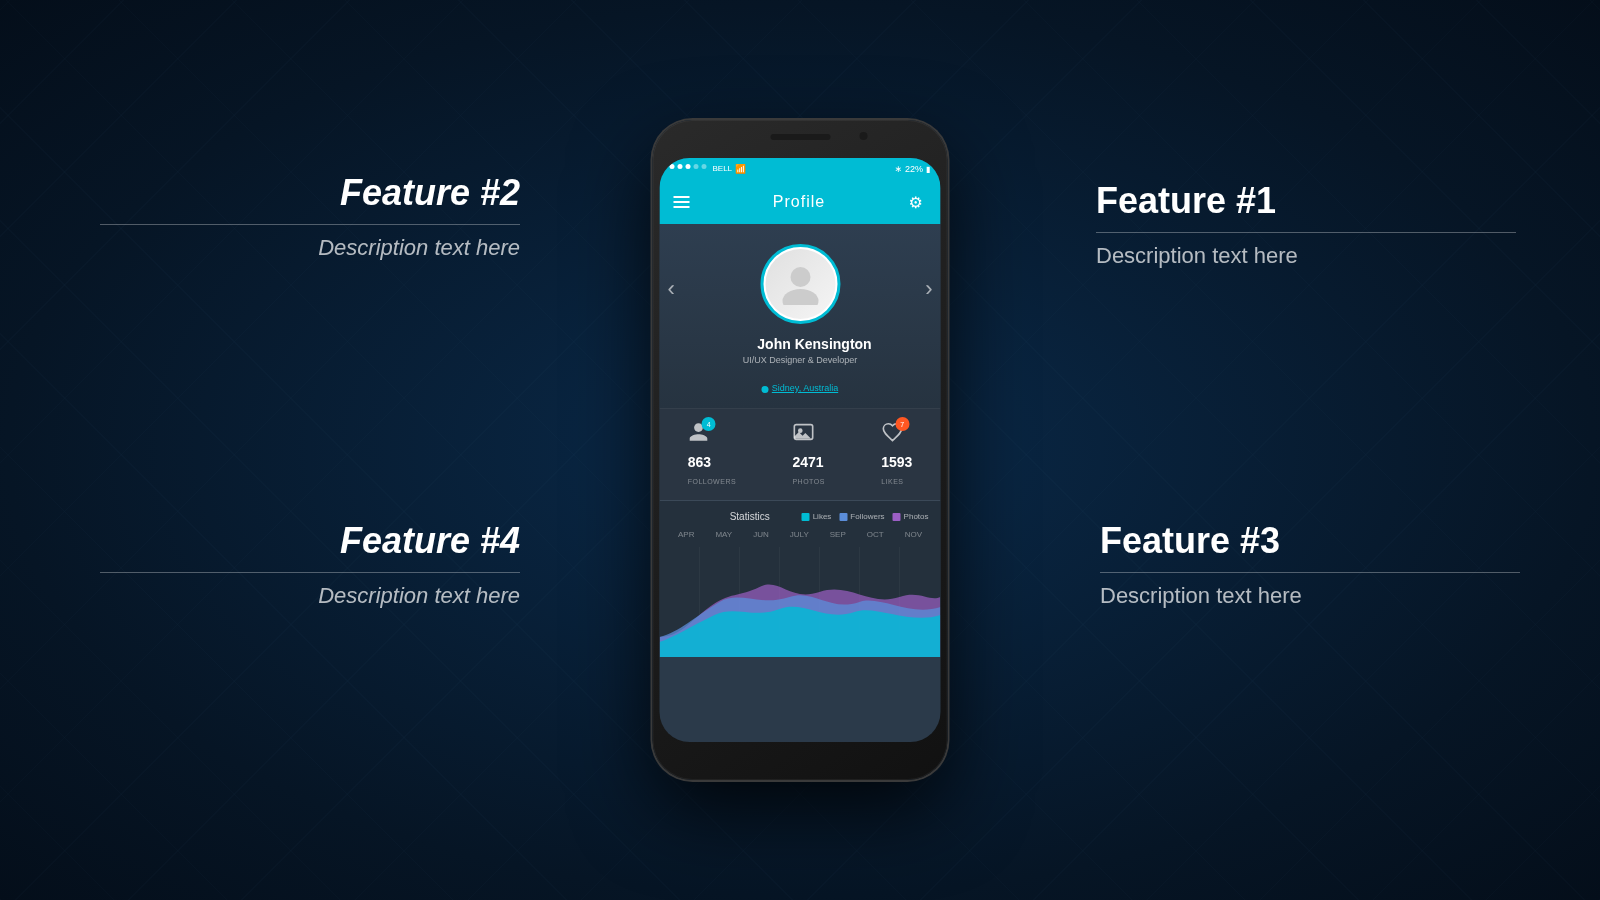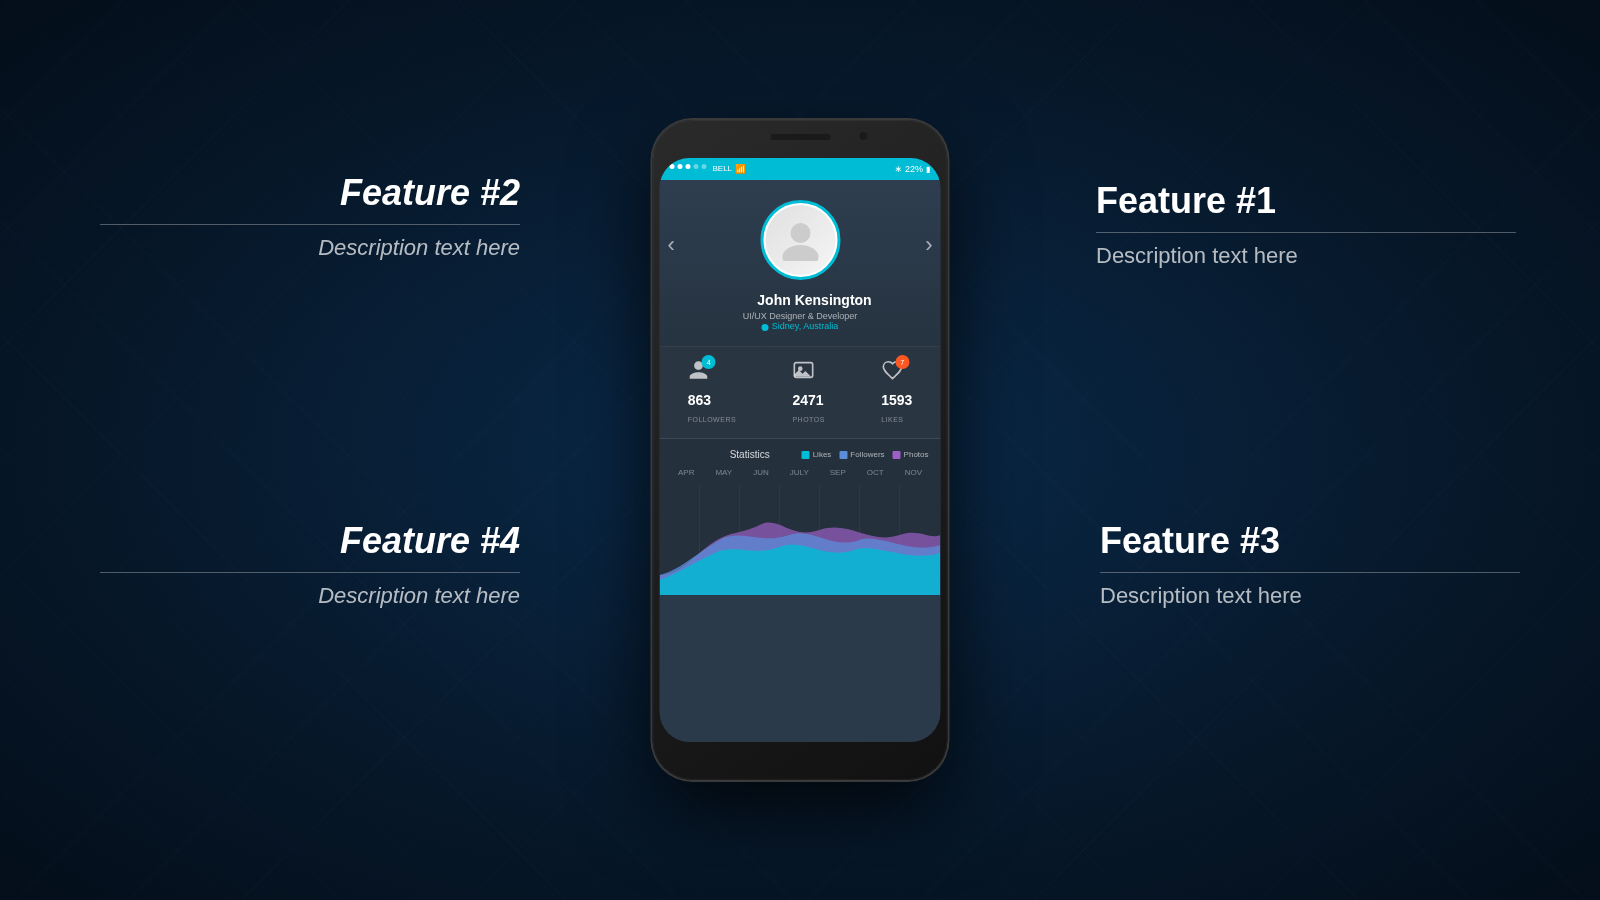--- a/index.html
+++ b/index.html
@@ -257,30 +257,31 @@
       font-size: 14px;
       font-weight: 700;
       color: white;
       margin-bottom: 3px;
       margin-left: 29px;
     }
 
     .profile-role {
       font-size: 9px;
       color: rgba(255,255,255,0.6);
-      margin-bottom: 0;
+      margin-bottom: 18px;
     }
 
     .profile-location {
       font-size: 9px;
       color: #00bcd4;
       display: flex;
       align-items: flex-end;
       justify-content: center;
       gap: 3px;
+      text-decoration: underline;
     }
 
     .location-dot {
       width: 7px;
       height: 7px;
       border-radius: 50%;
       background: #00bcd4;
       display: inline-block;
     }
 
@@ -447,20 +448,29 @@
           <span style="margin-left:3px; font-size:8px;">BELL</span>
           <span style="font-size:9px;">📶</span>
         </div>
         <div class="status-right">
           <span>∗</span>
           <span>22%</span>
           <span style="font-size:8px;">▮</span>
         </div>
       </div>
 
+      <div class="app-header">
+        <div class="hamburger-icon">
+          <span></span>
+          <span></span>
+          <span></span>
+        </div>
+        <span class="header-title">Profile</span>
+        <span class="gear-icon">⚙</span>
+      </div>
 
       <div class="profile-section">
 
         <span class="nav-arrow left">‹</span>
         <span class="nav-arrow right">›</span>
 
         <div class="avatar-container">
           <div class="avatar-ring">
             <div class="avatar-placeholder">
               <svg width="42" height="42" viewBox="0 0 42 42">

